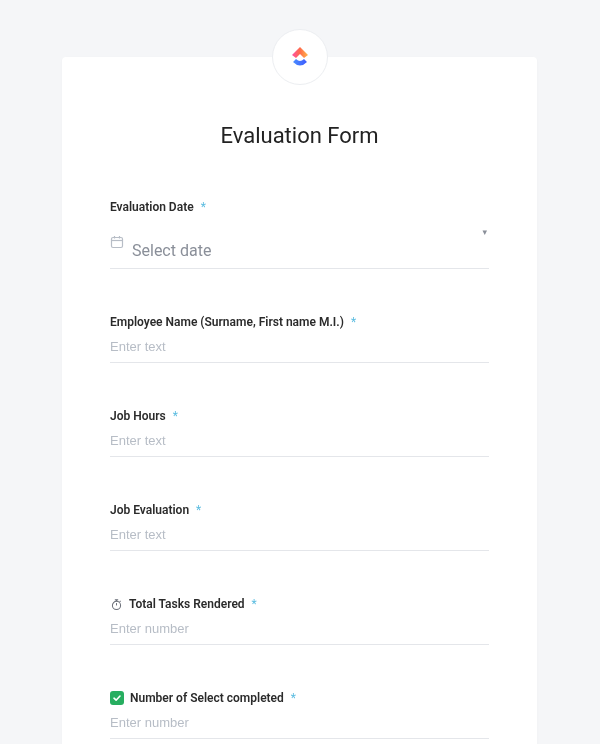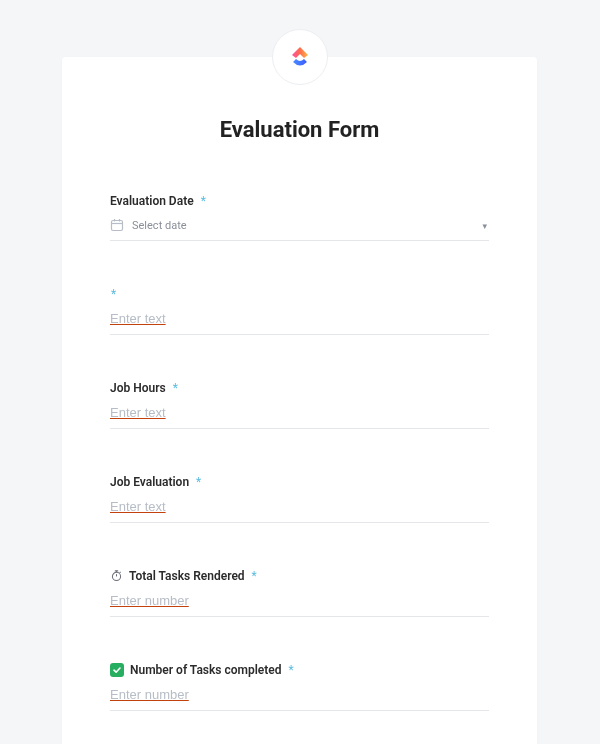--- a/index.html
+++ b/index.html
@@ -33,62 +33,62 @@
     border-radius: 50%;
     border: 1px solid #eceef1;
     display: flex;
     align-items: center;
     justify-content: center;
     z-index: 2;
   }
   .logo-wrap svg { display: block; }
   .title {
     text-align: center;
-    margin-top: 20px;
+    margin-top: 26px;
     font-size: 22px;
-    font-weight: 700;
+    font-weight: 400;
     color: #222;
     margin-bottom: 52px;
   }
   .field { margin-bottom: 46px; }
   .field-label {
     font-size: 12px;
     font-weight: 600;
     color: #2b2b2b;
     display: flex;
-    align-items: flex-start;
+    align-items: center;
     gap: 6px;
   }
   .field-label .req {
     color: #5bbce0;
     font-weight: 400;
     margin-left: 1px;
   }
   .field-input-row {
     display: flex;
     align-items: center;
     gap: 8px;
     margin-top: 10px;
     border-bottom: 1px solid #e4e6ea;
     padding-bottom: 8px;
   }
   .field-input {
     border: none;
     outline: none;
     font-size: 13px;
     width: 100%;
-    color: #c2410c;
+    color: #737373;
     background: transparent;
-    text-decoration: underline;
   }
   .field-input::placeholder { color: #b7bdc6; }
   .date-row { position: relative; }
   .date-row .placeholder-text {
-    font-size: 11px;
+    font-size: 16px;
     color: #8a8f99;
+    margin-top: 17px;
   }
   .chevron {
     position: absolute;
     right: 2px;
     top: 4px;
     font-size: 9px;
     color: #8a8f99;
     line-height: 1;
   }
   .cal-icon, .stopwatch-icon { flex-shrink: 0; }
@@ -139,20 +139,21 @@
         <line x1="4.5" y1="1" x2="4.5" y2="3.5" stroke="#b7bdc6" stroke-width="1.2"></line>
         <line x1="9.5" y1="1" x2="9.5" y2="3.5" stroke="#b7bdc6" stroke-width="1.2"></line>
       </svg>
       <span class="placeholder-text">Select date</span>
       <span class="chevron">▾</span>
     </div>
   </div>
 
   <div class="field">
     <div class="field-label">
+      <span>Employee Name (Surname, First name M.I.)</span>
         <span class="req">*</span>
     </div>
     <div class="field-input-row">
       <input class="field-input" type="text" placeholder="Enter text" style="">
     </div>
   </div>
 
   <div class="field">
     <div class="field-label">
       <span>Job Hours</span>
@@ -190,21 +191,21 @@
     </div>
   </div>
 
   <div class="field">
     <div class="field-label">
       <span class="check-badge">
         <svg width="10" height="10" viewBox="0 0 10 10">
             <path d="M2 5.2 L4.1 7.2 L8 3" fill="none" stroke="#fff" stroke-width="1.6" stroke-linecap="round" stroke-linejoin="round"></path>
           </svg>
       </span>
-      <span>Number of Tasks completed</span>
+      <span>Number of Select completed</span>
         <span class="req">*</span>
     </div>
     <div class="field-input-row">
       <input class="field-input" type="text" placeholder="Enter number" style="">
     </div>
   </div>
 
 </div>
 
 </body></html>

